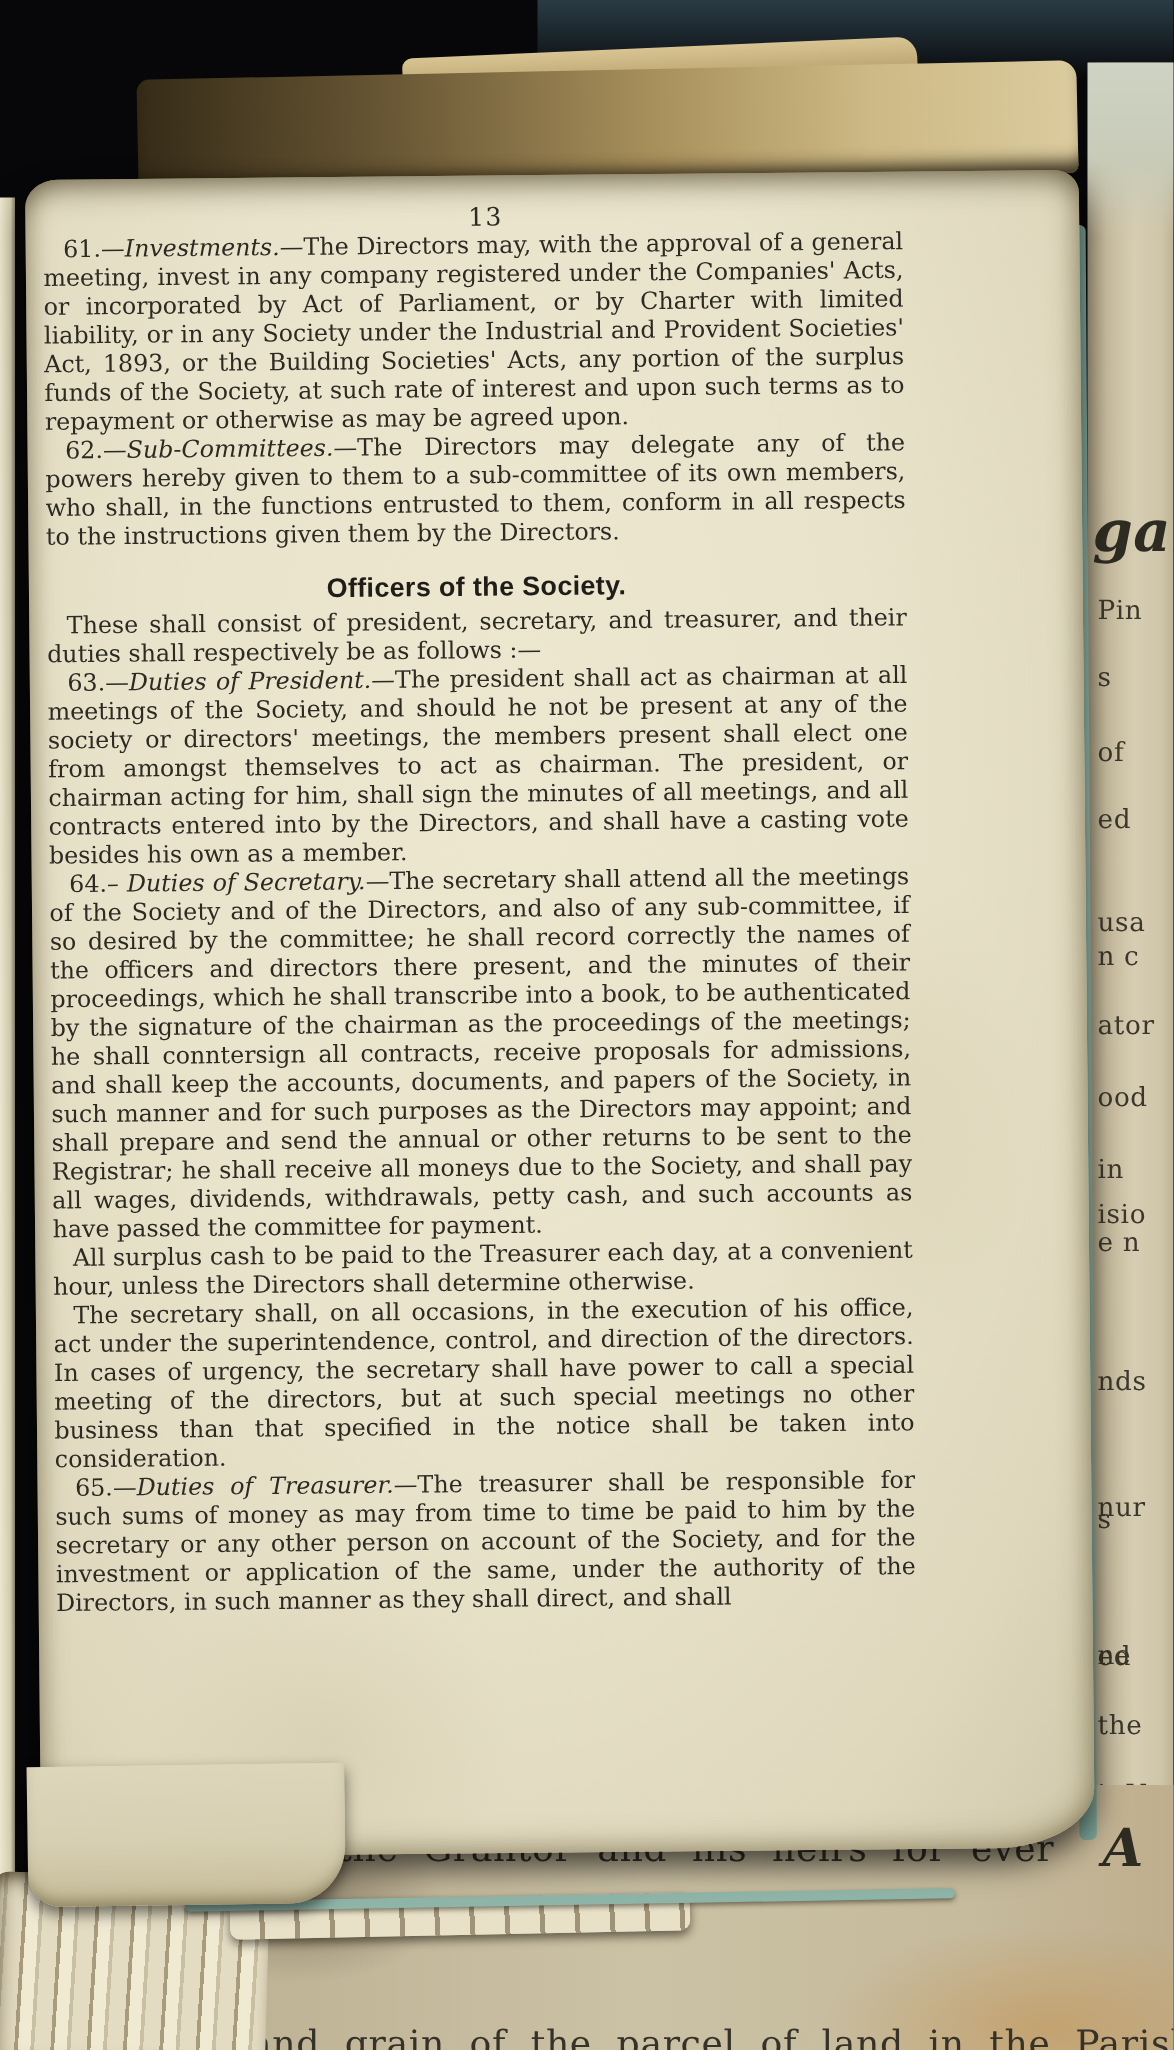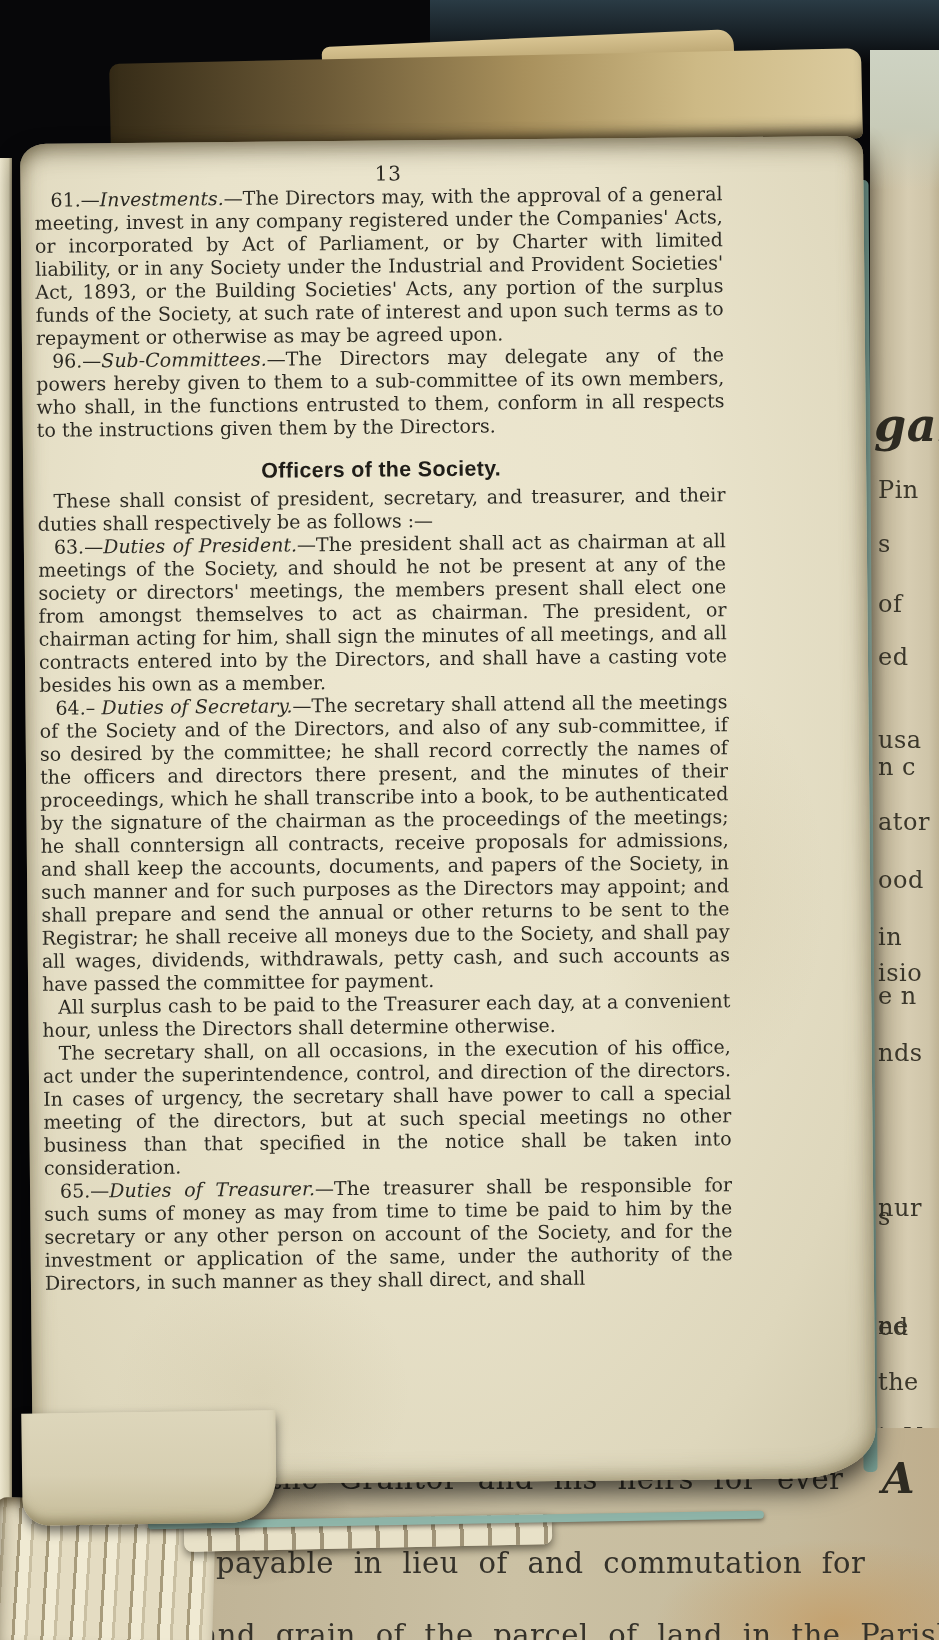--- a/index.html
+++ b/index.html
@@ -17,21 +17,21 @@
   .right-page{
     position:absolute;left:870px;top:50px;width:69px;height:1590px;z-index:2;
     background:linear-gradient(90deg,#a2967a 0%,#c4b99c 22%,#d7cdb2 55%,#cfc5a9 85%,#bfb394 100%);
     overflow:hidden;
   }
   .right-page .top-highlight{
     position:absolute;left:0;top:0;width:69px;height:140px;
     background:linear-gradient(180deg,#ced3c3 0%,#c8cbb8 55%,rgba(206,199,172,0) 100%);
   }
   .frag{
-    position:absolute;left:8px;font-size:24px;color:#3b372b;white-space:nowrap;
+    position:absolute;left:8px;font-size:21px;color:#3b372b;white-space:nowrap;
     letter-spacing:.5px;
   }
   .frag.blackletter{font-size:46px;font-weight:bold;font-style:italic;color:#2e2b22;left:4px;}
   
   .bottom-page{
     position:absolute;left:90px;top:1428px;width:849px;height:212px;z-index:2;overflow:hidden;
     background:
       radial-gradient(ellipse 260px 120px at 88% 92%,rgba(196,157,102,.8) 0%,rgba(196,157,102,0) 70%),
       radial-gradient(ellipse 160px 90px at 18% 45%,rgba(110,98,76,.55) 0%,rgba(110,98,76,0) 70%),
       linear-gradient(90deg,#6f6450 0%,#a2957a 6%,#c0b497 15%,#cbc1a4 50%,#c5ba9c 82%,#bfae8d 100%);
@@ -148,56 +148,55 @@
     <span class="frag" style="top:480px">s</span>
     <span class="frag" style="top:540px">of</span>
     <span class="frag" style="top:593px">ed</span>
     <span class="frag" style="top:676px">usa</span>
     <span class="frag" style="top:703px">n c</span>
     <span class="frag" style="top:758px">ator</span>
     <span class="frag" style="top:816px">ood</span>
     <span class="frag" style="top:873px">in</span>
     <span class="frag" style="top:909px">isio</span>
     <span class="frag" style="top:932px">e n</span>
-    <span class="frag" style="top:989px">nds</span>
+    <span class="frag" style="top:1043px">nds</span>
     <span class="frag" style="top:1144px">nur</span>
     <span class="frag" style="top:1153px">s</span>
     <span class="frag" style="top:1262px">ne</span>
     <span class="frag" style="top:1263px">ed</span>
     <span class="frag" style="top:1318px">the</span>
     <span class="frag" style="top:1373px">it V</span>
     <span class="frag" style="top:1426px">n</span>
     <span class="frag" style="top:1468px">pa</span>
   </div>
 
   <div class="bottom-page">
     <div class="deed-line deed-1">to the Grantor and his heirs for ever</div>
     <div class="deed-initial">A</div>
-    <div class="deed-line deed-2">payable in lieu of and commutation for</div>
     <div class="deed-line deed-3">and grain of the parcel of land in the Parish</div>
   </div>
 
   <div class="fore-edge"></div>
   <div class="crinkle"></div>
   <div class="teal-bottom"></div>
   <div class="teal-right"></div>
   <div class="left-sliver"></div>
   <div class="torn-tab"></div>
   <div class="top-band"></div>
 
   <div class="pamphlet">
     <div class="stain stain-a"></div>
     <div class="stain stain-b"></div>
 
     <div class="content">
       <div class="page-number">13</div>
 
       <p class="rule m61"><span>61.—</span><span class="rtitle">Investments.</span><span>—</span><span>The Directors may, with the approval of a general meeting, invest in any company registered under the Companies' Acts, or incorporated by Act of Parliament, or by Charter with limited liability, or in any Society under the Industrial and Provident Societies' Act, 1893, or the Building Societies' Acts, any portion of the surplus funds of the Society, at such rate of interest and upon such terms as to repayment or otherwise as may be agreed upon.</span></p>
 
-      <p class="rule m62"><span>96.—</span><span class="rtitle">Sub-Committees.</span><span>—</span><span>The Directors may delegate any of the powers hereby given to them to a sub-committee of its own members, who shall, in the functions entrusted to them, conform in all respects to the instructions given them by the Directors.</span></p>
+      <p class="rule m62"><span>62.—</span><span class="rtitle">Sub-Committees.</span><span>—</span><span>The Directors may delegate any of the powers hereby given to them to a sub-committee of its own members, who shall, in the functions entrusted to them, conform in all respects to the instructions given them by the Directors.</span></p>
 
       <h2 class="section-heading">Officers of the Society.</h2>
 
       <p class="plain intro">These shall consist of president, secretary, and treasurer, and their duties shall respectively be as follows :—</p>
 
       <p class="rule m63"><span>63.—</span><span class="rtitle">Duties of President.</span><span>—</span><span>The president shall act as chairman at all meetings of the Society, and should he not be present at any of the society or directors' meetings, the members present shall elect one from amongst themselves to act as chairman. The president, or chairman acting for him, shall sign the minutes of all meetings, and all contracts entered into by the Directors, and shall have a casting vote besides his own as a member.</span></p>
 
       <p class="rule m64"><span>64.–</span><span class="rtitle"> Duties of Secretary.</span><span>—</span><span>The secretary shall attend all the meetings of the Society and of the Directors, and also of any sub-committee, if so desired by the committee; he shall record correctly the names of the officers and directors there present, and the minutes of their proceedings, which he shall transcribe into a book, to be authenticated by the signature of the chairman as the proceedings of the meetings; he shall conntersign all contracts, receive proposals for admissions, and shall keep the accounts, documents, and papers of the Society, in such manner and for such purposes as the Directors may appoint; and shall prepare and send the annual or other returns to be sent to the Registrar; he shall receive all moneys due to the Society, and shall pay all wages, dividends, withdrawals, petty cash, and such accounts as have passed the committee for payment.</span></p>
 
       <p class="plain">All surplus cash to be paid to the Treasurer each day, at a convenient hour, unless the Directors shall determine otherwise.</p>

